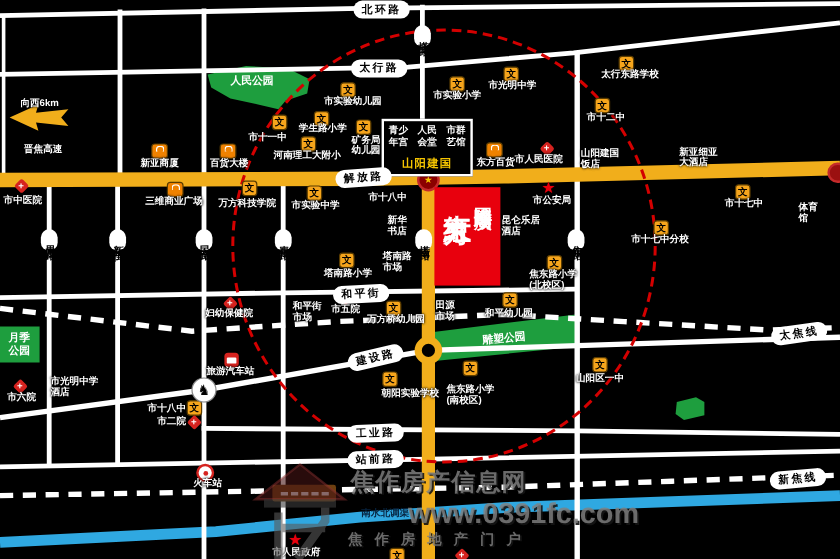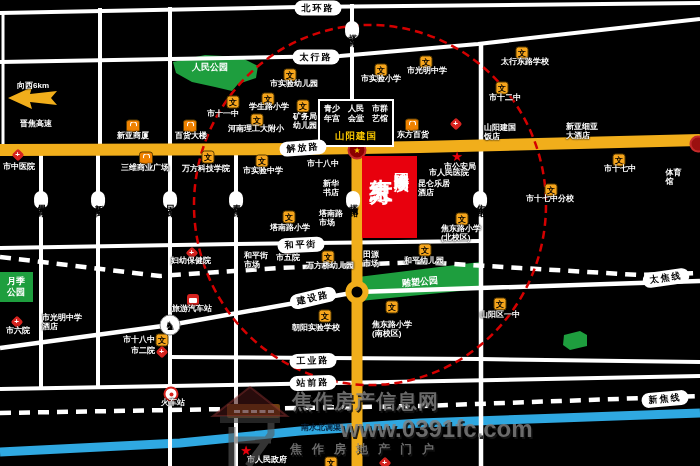--- a/index.html
+++ b/index.html
@@ -182,34 +182,34 @@
     <div class="poi-label" style="left: 461px; top: 233px;">焦东路小学
 (北校区)</div>
     <div class="icon i-school" style="left: 328px; top: 257px;">文</div>
     <div class="poi-label" style="left: 330px; top: 266px;">万方桥幼儿园</div>
     <div class="icon i-school" style="left: 425px; top: 250px;">文</div>
     <div class="poi-label" style="left: 424px; top: 261px;">和平幼儿园</div>
     <div class="icon i-school" style="left: 392px; top: 307px;">文</div>
     <div class="poi-label" style="left: 392px; top: 329px;">焦东路小学
 (南校区)</div>
     <div class="icon i-school" style="left: 325px; top: 316px;">文</div>
-    <div class="poi-label" style="left: 316px; top: 328px;">朝阳实验学校</div>
+    <div class="poi-label" style="left: 342px; top: 328px;">朝阳实验学校</div>
     <div class="icon i-school" style="left: 500px; top: 304px;">文</div>
     <div class="poi-label" style="left: 500px; top: 315px;">山阳区一中</div>
     <div class="icon i-school" style="left: 162px; top: 340px;">文</div>
     <div class="poi-label" style="left: 139px; top: 340px;">市十八中</div>
     <div class="icon i-school" style="left: 331px; top: 463px;">文</div>
     <div class="icon i-hospital" style="left: 18px; top: 155px;">
       <span>+</span>
     </div>
     <div class="poi-label" style="left: 19px; top: 167px;">市中医院</div>
     <div class="icon i-hospital" style="left: 456px; top: 124px;">
       <span>+</span>
     </div>
-    <div class="poi-label" style="left: 449px; top: 133px; margin-top: 40px;">市人民医院</div>
+    <div class="poi-label" style="left: 449px; top: 133px;">市人民医院</div>
     <div class="icon i-hospital" style="left: 17px; top: 322px;">
       <span>+</span>
     </div>
     <div class="poi-label" style="left: 18px; top: 331px;">市六院</div>
     <div class="icon i-hospital" style="left: 162px; top: 352px;">
       <span>+</span>
     </div>
     <div class="poi-label" style="left: 143px; top: 351px;">市二院</div>
     <div class="icon i-hospital" style="left: 288px; top: 248px;">
       <span>+</span>
@@ -234,21 +234,21 @@
       <span></span>
     </div>
     <div class="poi-label" style="left: 145px; top: 168px;">三维商业广场</div>
     <div class="icon i-shop" style="left: 412px; top: 125px;">
       <span></span>
     </div>
     <div class="poi-label" style="left: 413px; top: 135px;">东方百货</div>
     <div class="icon i-star" style="left: 457px; top: 156px;">★</div>
     <div class="poi-label" style="left: 460px; top: 167px;">市公安局</div>
     <div class="icon i-star" style="left: 246px; top: 450px;">★</div>
-    <div class="poi-label" style="left: 247px; top: 460px; margin-left: 20px;">市人民政府</div>
+    <div class="poi-label" style="left: 247px; top: 460px;">市人民政府</div>
     <div class="icon i-bus" style="left: 193px; top: 300px;">
       <span></span>
     </div>
     <div class="poi-label" style="left: 192px; top: 309px;">旅游汽车站</div>
     <div class="icon i-train" style="left: 171px; top: 394px;">
       <span></span>
     </div>
     <div class="poi-label" style="left: 173px; top: 403px;">火车站</div>
     <div class="icon i-horse" style="left: 170px; top: 325px;">♞</div>
     <div class="icon i-jstar" style="left: 357px; top: 150px;">★</div>

